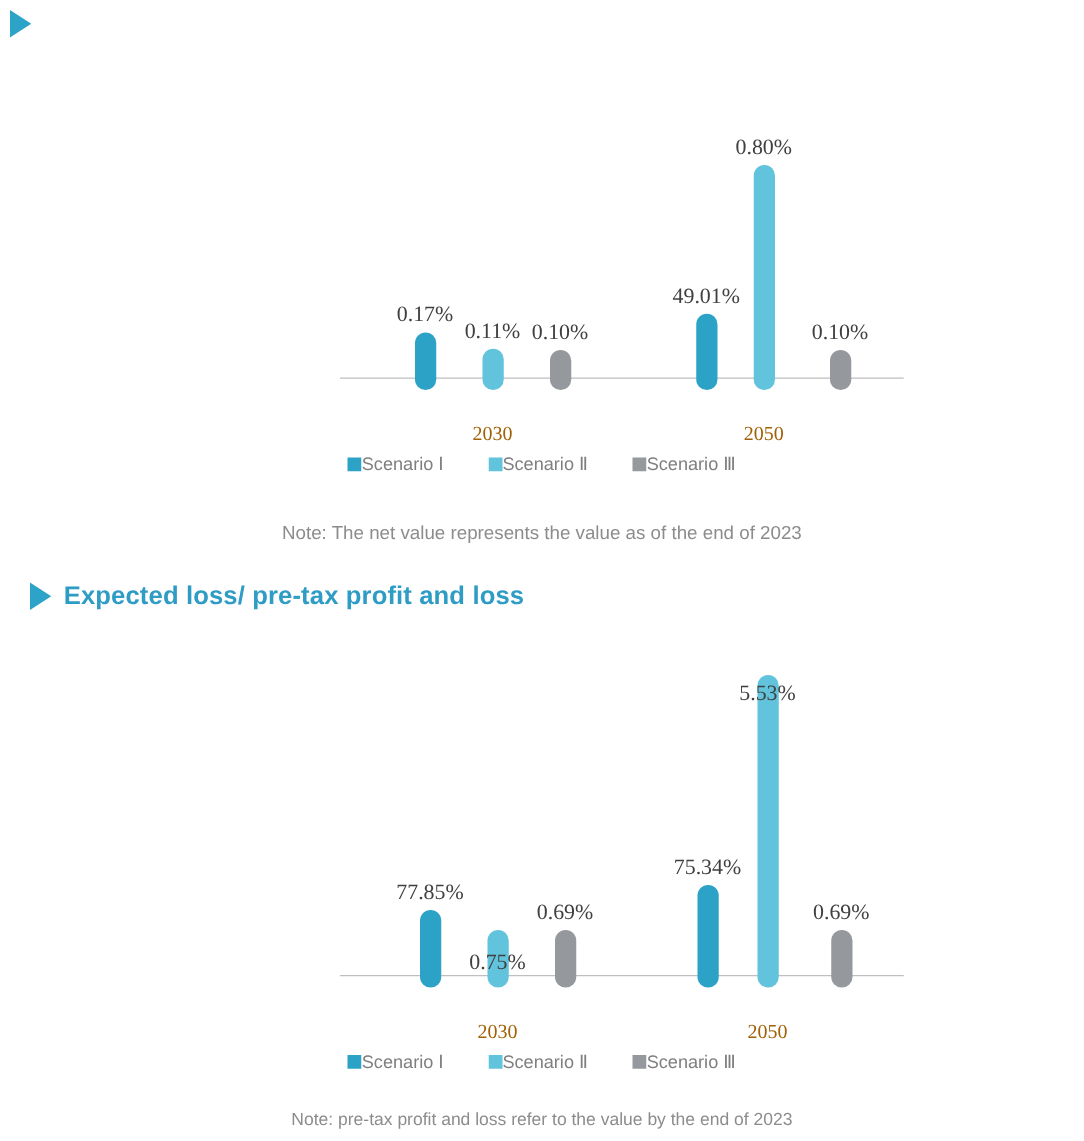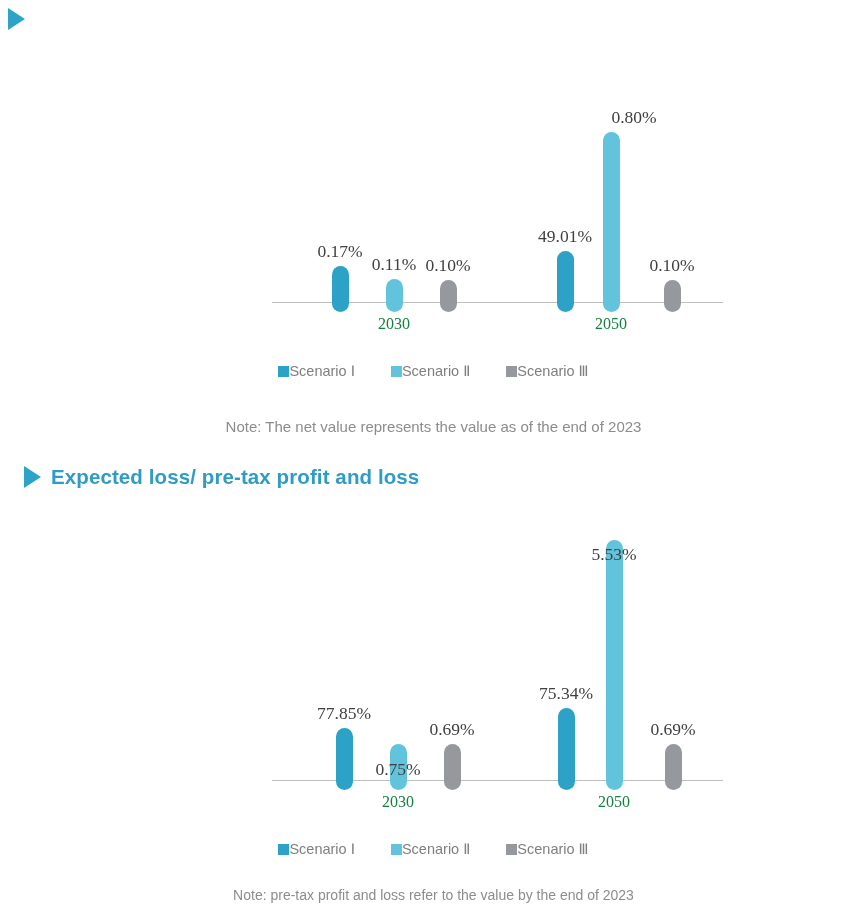--- a/index.html
+++ b/index.html
@@ -62,24 +62,25 @@
     position: absolute;
     font-size: 17.5px;
     color: #404040;
     white-space: nowrap;
     transform: translateX(-50%);
     font-family: "Liberation Serif", serif;
   }
   .cat-label {
     position: absolute;
     font-size: 16px;
-    color: #15803d;
+    color: #a16207;
     white-space: nowrap;
     transform: translateX(-50%);
     font-family: "Liberation Serif", serif;
+    margin-top: 24px;
   }
 
   
   .legend {
     position: absolute;
     width: 867px;
     display: flex;
     justify-content: center;
     align-items: center;
     gap: 36px;
@@ -126,21 +127,21 @@
       <div class="bar" style="left: 331.5px; top: 265.79px; height: 46.21px; background: rgb(44, 162, 199);"></div>
       <div class="bar-label" style="left: 340px; top: 240.79px;">0.17%</div>
       <div class="bar" style="left: 385.5px; top: 278.57px; height: 33.43px; background: rgb(97, 195, 220);"></div>
       <div class="bar-label" style="left: 394px; top: 253.57px;">0.11%</div>
       <div class="bar" style="left: 439.5px; top: 280px; height: 32px; background: rgb(149, 152, 156);"></div>
       <div class="bar-label" style="left: 448px; top: 255px;">0.10%</div>
       <div class="cat-label" style="left: 394px; top: 315px;">2030</div>
       <div class="bar" style="left: 556.5px; top: 250.88px; height: 61.12px; background: rgb(44, 162, 199);"></div>
       <div class="bar-label" style="left: 565px; top: 225.88px;">49.01%</div>
       <div class="bar" style="left: 602.5px; top: 131.6px; height: 180.4px; background: rgb(97, 195, 220);"></div>
-      <div class="bar-label" style="left: 634px; top: 106.6px;">0.80%</div>
+      <div class="bar-label" style="left: 611px; top: 106.6px;">0.80%</div>
       <div class="bar" style="left: 663.5px; top: 280px; height: 32px; background: rgb(149, 152, 156);"></div>
       <div class="bar-label" style="left: 672px; top: 255px;">0.10%</div>
       <div class="cat-label" style="left: 611px; top: 315px;">2050</div>
     </div>
   <div class="legend" id="legend-0" style="top:363px;">
       <div class="legend-item">
         <span class="legend-swatch" style="background: rgb(44, 162, 199);"></span>
         <span class="legend-text">Scenario Ⅰ</span>
       </div>
       <div class="legend-item">

